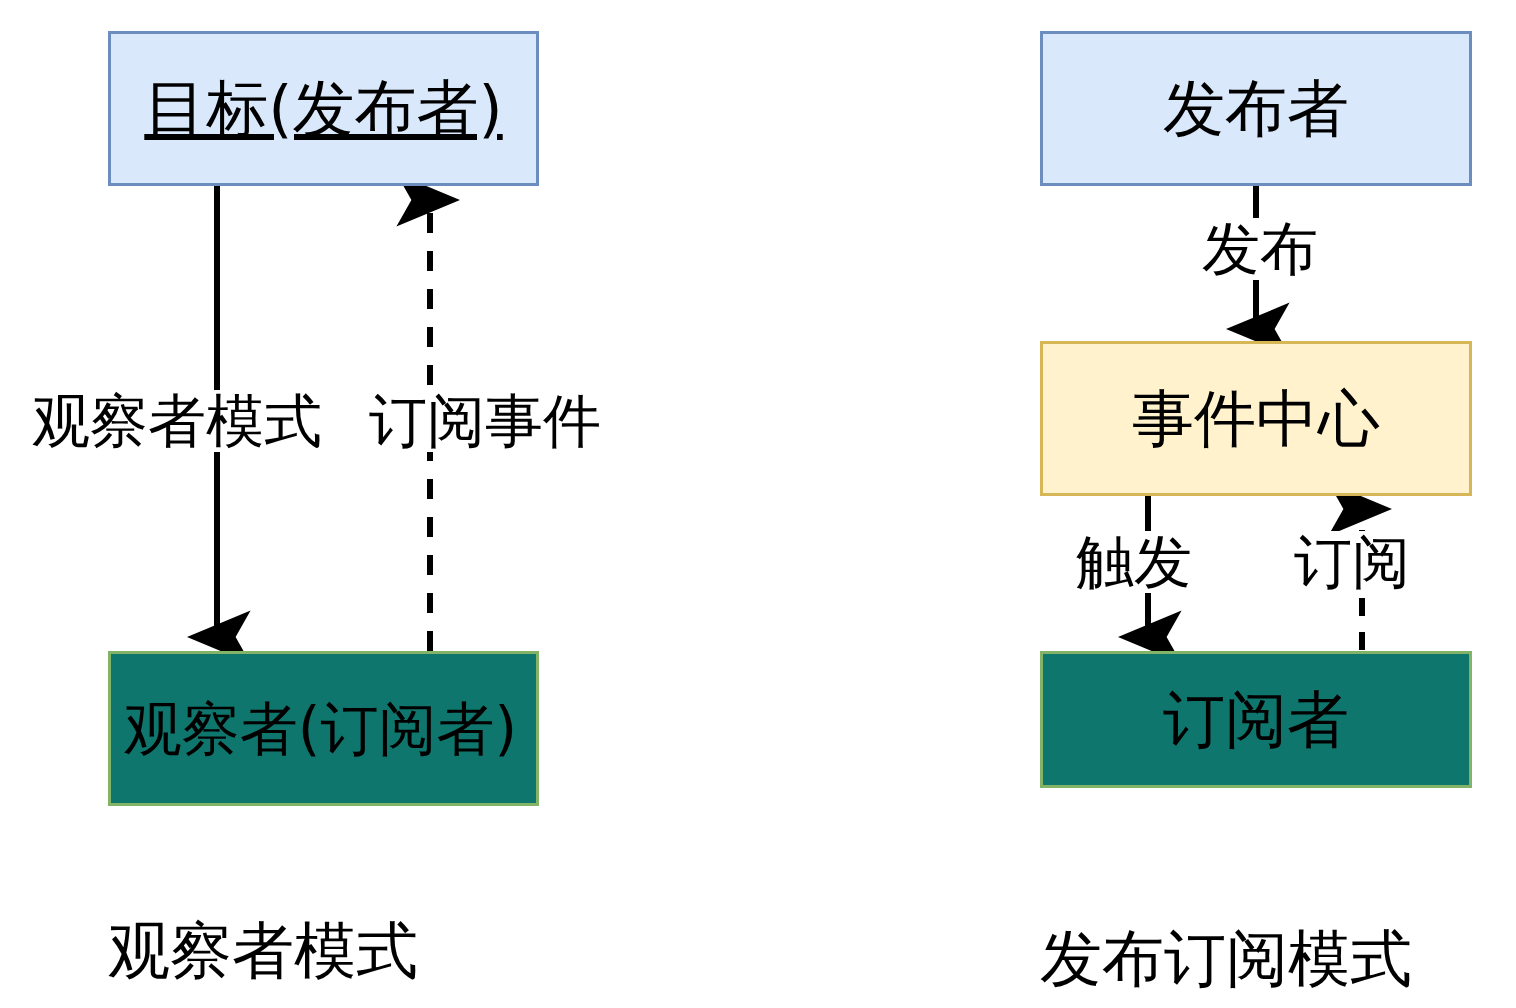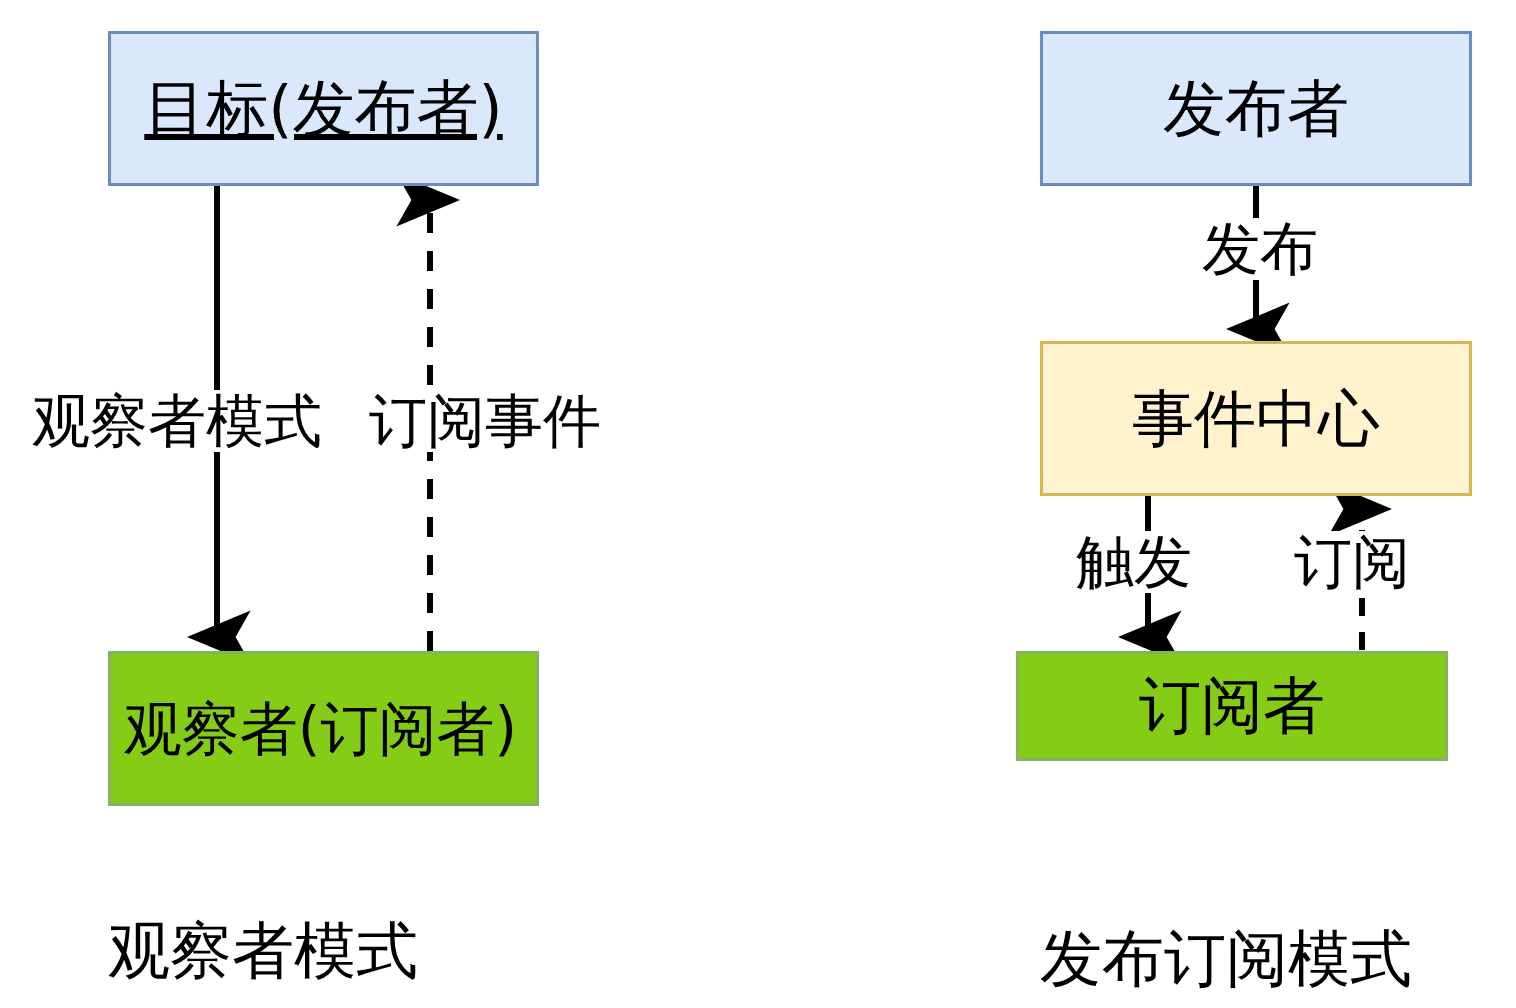--- a/index.html
+++ b/index.html
@@ -26,21 +26,21 @@
     border-width: 3px;
     border-style: solid;
   }
   .node-label {
     font-size: 62px;
     line-height: 1;
     color: #000000;
     white-space: nowrap;
   }
   .node.blue  { background: #dae8fc; border-color: #6c8ebf; }
-  .node.green { background: #84cc16; border-color: #82b366; }
+  .node.green { background: #0f766e; border-color: #82b366; }
   .node.amber { background: #fff2cc; border-color: #d6b656; }
 
   .edge-label {
     position: absolute;
     font-size: 58px;
     line-height: 1;
     color: #000000;
     white-space: nowrap;
     background: #ffffff;
     padding: 2px 4px;
@@ -102,21 +102,21 @@
   <div class="caption" style="left:108px; top:920px; width:431px;">观察者模式</div>
 
   <div class="node blue" style="left:1040px; top:31px; width:432px; height:155px;">
     <span class="node-label">发布者</span>
   </div>
 
   <div class="node amber" style="left:1040px; top:341px; width:432px; height:155px;">
     <span class="node-label">事件中心</span>
   </div>
 
-  <div class="node green" style="left:1016px; top:651px; width:432px; height:110px;">
+  <div class="node green" style="left:1040px; top:651px; width:432px; height:137px;">
     <span class="node-label">订阅者</span>
   </div>
 
   <div class="edge-label" style="left:1198px; top:218px;">发布</div>
 
   <div class="edge-label" style="left:1072px; top:531px;">触发</div>
 
   <div class="edge-label" style="left:1290px; top:531px;">订阅</div>
 
   <div class="caption" style="left:1040px; top:920px; width:432px;margin-top:8px;">发布订阅模式</div>

